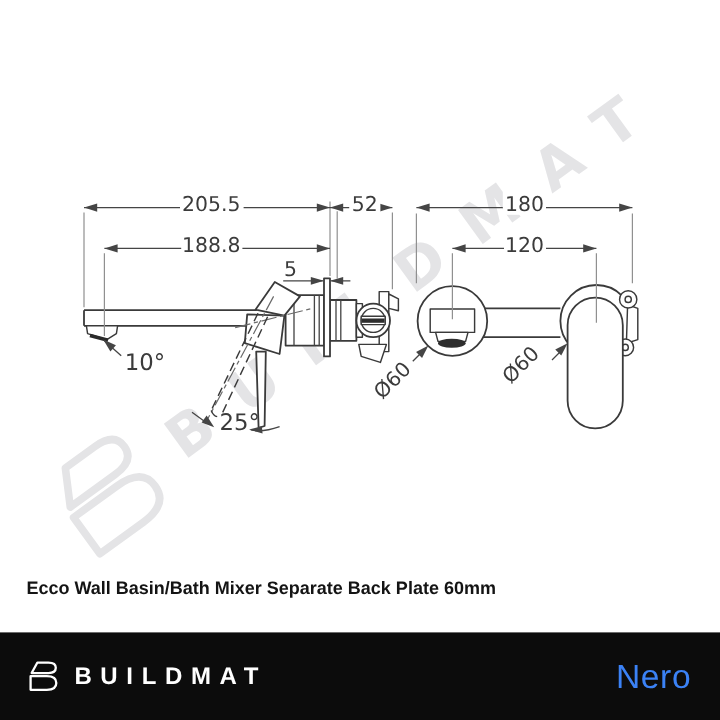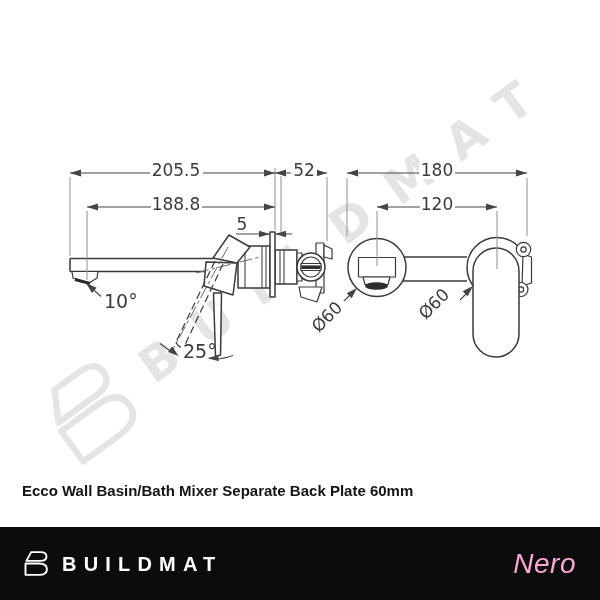--- a/index.html
+++ b/index.html
@@ -26,22 +26,22 @@
   .dark{fill:#2e2e2e;stroke:none;}
   
   .title{position:absolute;left:22px;top:482px;font-family:"Liberation Sans",sans-serif;
          font-weight:bold;font-size:15px;color:#141414;white-space:nowrap;}
   
   .footer{position:absolute;left:0;bottom:0;width:600px;height:73px;background:#0c0c0c;
           display:flex;align-items:center;}
   .footer .left{display:flex;align-items:center;gap:12px;margin-left:22px;}
   .brand{color:#fff;font-family:"Liberation Sans",sans-serif;font-weight:bold;font-size:20px;
          letter-spacing:0.36em;line-height:1;}
-  .nero{margin-left:auto;margin-right:24px;color:#f9a8d4;font-family:"Liberation Sans",sans-serif;
-        font-weight:400;font-size:28px;letter-spacing:0.5px;line-height:1;font-style:italic;}
+  .nero{margin-left:auto;margin-right:24px;color:#3b82f6;font-family:"Liberation Sans",sans-serif;
+        font-weight:400;font-size:28px;letter-spacing:0.5px;line-height:1;}
 </style>
 </head>
 <body>
 
 <div class="canvas">
 
   <div class="watermark">
     <svg width="92" height="88" viewBox="0 0 32 30">
       <path d="M5 12 L10.5 2 H21 Q28 2 28 7 Q28 12 21 12 Z" fill="none" stroke="#e4e4e6" stroke-width="2.2" stroke-linejoin="round"></path>
       <path d="M4 15 H19.5 Q28.5 15 28.5 21.5 Q28.5 28 19.5 28 H4 Z" fill="none" stroke="#e4e4e6" stroke-width="2.2" stroke-linejoin="round"></path>

